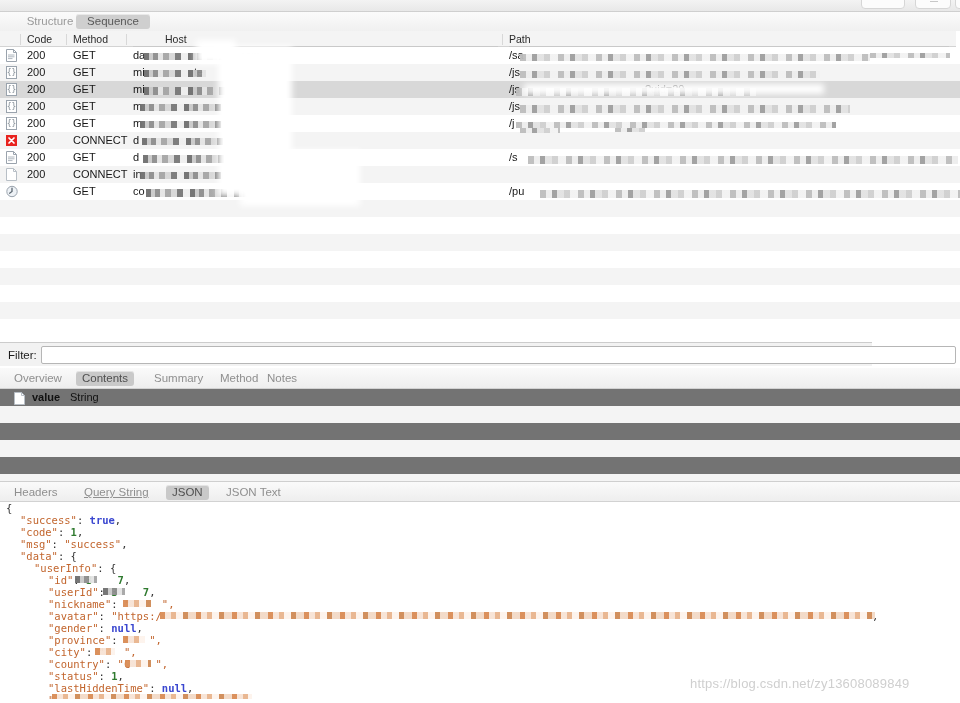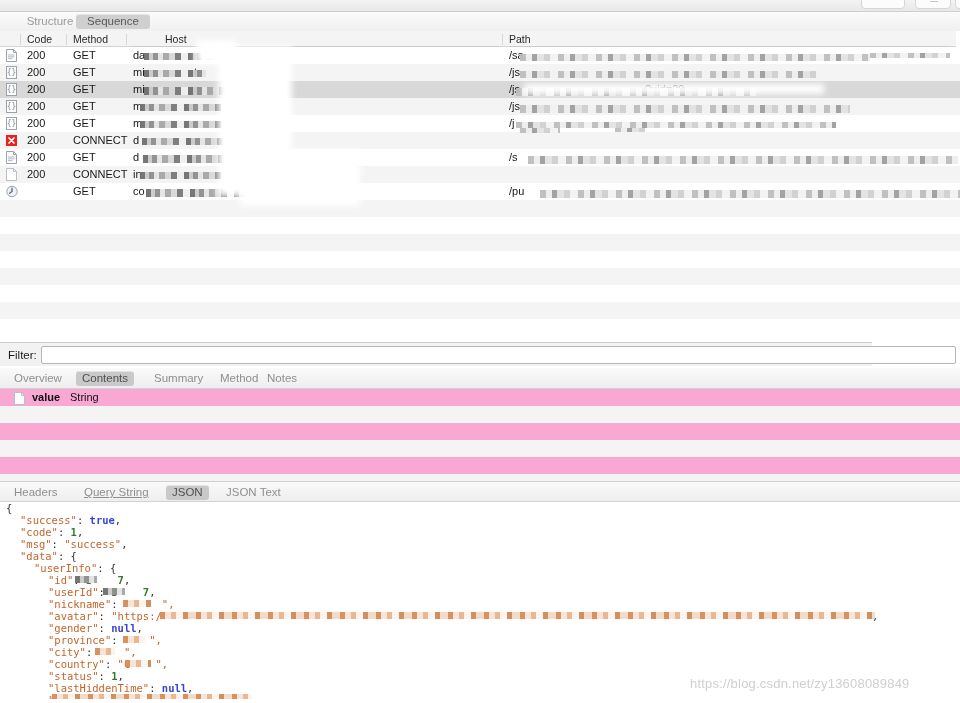--- a/index.html
+++ b/index.html
@@ -175,21 +175,21 @@
     background: #c9c9c9; color: #4f4f4f;
     box-shadow: inset 0 1px 0 rgba(255,255,255,.5);
   }
 
   
   .contents-list {
     position: absolute; left: 0; top: 389px; width: 960px; height: 92px;
     background: #ffffff; overflow: hidden;
   }
   .crow { position: relative; height: 17px; width: 960px; }
-  .crow.odd  { background: #f9a8d4; }
+  .crow.odd  { background: #737373; }
   .crow.even { background: #f4f4f4; }
   .crow .doc-icon { position: absolute; left: 14px; top: 2px; }
   .crow .c-name {
     position: absolute; left: 32px; top: 2px;
     font-size: 11px; color: #111; line-height: 13px; font-weight: bold;
   }
   .crow .c-type {
     position: absolute; left: 70px; top: 2px;
     font-size: 11px; color: #111; line-height: 13px;
   }

